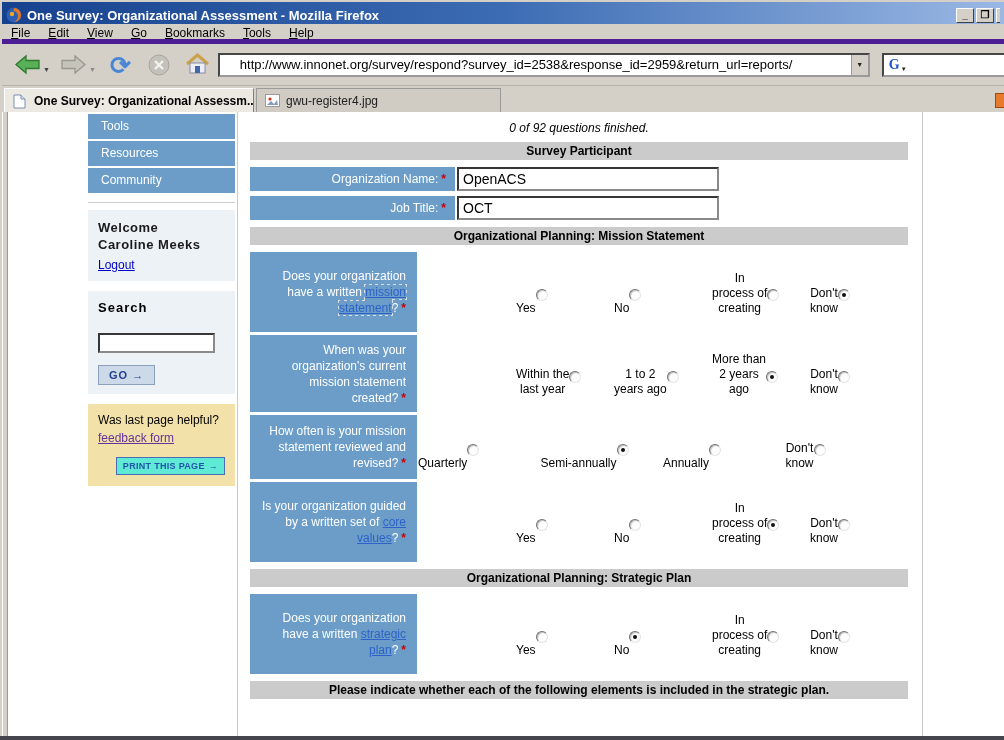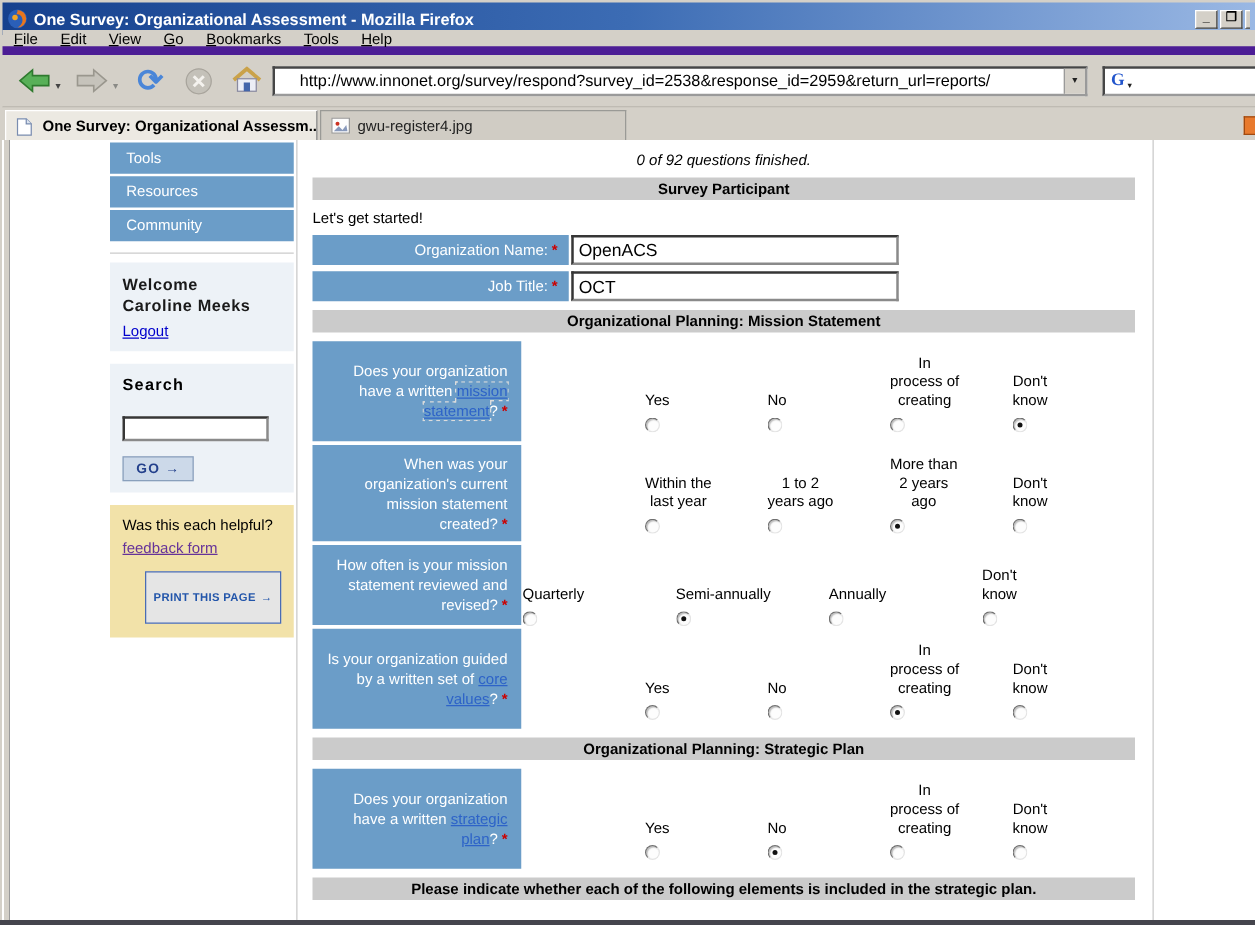--- a/index.html
+++ b/index.html
@@ -11,21 +11,21 @@
     background:linear-gradient(90deg,var(--title_grad_left,#16418e) 0%,#3c6cb4 50%,var(--title_grad_right,#9ab8e4) 100%);
     display:flex;align-items:center;padding:0 4px;color:#fff;font-weight:bold;font-size:13px;white-space:nowrap}
   .ff-icon{width:16px;height:16px;margin-right:5px;flex:0 0 auto}
   .win-btns{margin-left:auto;display:flex;gap:2px;align-items:center}
   .wbtn{width:18px;height:15px;background:#d4d0c8;border:1px solid;border-color:#fff #404040 #404040 #fff;
     font-size:10px;line-height:12px;text-align:center;color:#000;font-weight:bold}
   .wbtn.sliver{width:4px;border-right:none}
 
   
   .menubar{position:absolute;top:24px;left:2px;right:0;height:20px;background:var(--chrome,#d4d0c8);
-    display:flex;align-items:center;font-size:12px;border-bottom:7px solid #4c1d95}
+    display:flex;align-items:flex-start;font-size:12px;border-bottom:5px solid #4c1d95}
   .menu-item{display:inline-block;padding:2px 9px;color:#000}
   .menu-item::first-letter{text-decoration:underline}
 
   
   .toolbar{position:absolute;top:44px;left:2px;right:0;height:42px;background:var(--chrome,#d4d0c8);
     display:flex;align-items:center;border-bottom:1px solid #b8b4ac;padding-left:12px}
   .tbtn{display:flex;align-items:center;justify-content:center;flex:0 0 auto}
   .caret{font-size:7px;color:#444;margin:10px 4px 0 2px}
   .caret.dis{color:#8a8a86}
   .reload-glyph{font-size:25px;font-weight:bold;color:#4a86d8;line-height:24px;margin:0 2px}
@@ -61,43 +61,43 @@
   .side-rule{border-top:1px solid #ccc;margin:9px 0 7px}
   .box{background:var(--panel,#edf2f7);padding:9px 10px;margin-bottom:10px}
   .wl{font-weight:bold;font-size:13px;letter-spacing:.5px;color:#1a1a1a;line-height:17px}
   .logout{display:inline-block;margin-top:5px;color:var(--link_blue,#0000cc);text-decoration:underline;font-size:12px;cursor:pointer}
   .slabel{font-weight:bold;font-size:13px;letter-spacing:1px;margin-bottom:18px}
   .sinput{width:117px;height:20px;border:2px inset #8a8a8a;font-size:12px;padding:1px 3px;background:#fff}
   .gobtn{margin-top:12px;background:var(--go_btn_bg,#ccd9e9);border:1px solid #8aa0bc;color:#23408c;
     font-size:11px;font-weight:bold;padding:3px 10px;letter-spacing:1px;cursor:pointer}
   .tan{background:var(--tan,#f2e2a9)}
   .fb{display:inline-block;margin-top:4px;color:var(--visited_purple,#663399);text-decoration:underline;cursor:pointer}
-  .printbtn{display:block;margin:12px 0 2px auto;background:#e5e5e5;border:1px solid var(--print_btn_border,#4a6cb4);
-    color:#2255aa;font-size:9px;font-weight:bold;padding:15px 6px;letter-spacing:.3px;cursor:pointer}
+  .printbtn{display:block;margin:12px 0 2px auto;background:#5eead4;border:1px solid var(--print_btn_border,#4a6cb4);
+    color:#2255aa;font-size:9px;font-weight:bold;padding:3px 6px;letter-spacing:.3px;cursor:pointer}
   .arrow{margin-left:4px}
 
   
   .main{position:absolute;left:250px;top:0;width:658px;font-size:12px;color:#000}
   .progress{font-style:italic;text-align:center;margin-top:9px}
   .req-note{margin-top:14px}
   .asterisk{color:var(--required_red,#cc0000);font-weight:bold;margin-left:3px}
   .section-bar{background:var(--section_bar,#cbcbcb);text-align:center;font-weight:bold;padding:2px 4px;margin:7px 0}
   .note{margin:3px 0 7px}
   .f-row{display:flex;margin-bottom:5px}
   .f-label{width:205px;background:var(--cell_blue,#6b9dc8);color:#fff;display:flex;align-items:center;
     justify-content:flex-end;padding-right:9px;height:24px}
   .f-input{margin-left:2px;width:262px;height:24px;border:2px inset #8a8a8a;font-size:14px;padding:2px 4px}
   .q-row{display:flex;margin-bottom:3px}
   .q-label{width:167px;background:var(--cell_blue,#6b9dc8);color:#fff;display:flex;align-items:center;
     padding:0 11px;line-height:16px}
   .q-label .inner{text-align:right}
   .q-link{color:var(--question_link,#2d63c8);text-decoration:underline;cursor:pointer}
   .q-link.focused{outline:1px dotted #dcdcdc}
   .q-opts{flex:1;display:flex;align-items:center;padding-left:1px}
-  .opt,.opt-spacer{flex:1;display:flex;flex-direction:column;align-items:flex-start}
+  .opt,.opt-spacer{flex:1;display:flex;flex-direction:row;align-items:center}
   .opt-label{height:47px;display:flex;align-items:flex-end;justify-content:center;text-align:center;
     line-height:15px;white-space:pre-line}
   .radio{margin-top:6px;width:12px;height:12px;border-radius:50%;background:#fdfdfd;position:relative;
     border:1px solid;border-color:#707070 #e4e4e4 #e4e4e4 #707070;box-shadow:inset 1px 1px 1px rgba(0,0,0,.25);cursor:pointer}
   .radio.sel::after{content:'';position:absolute;left:3px;top:3px;width:4px;height:4px;border-radius:50%;background:#111}
 </style>
 </head>
 <body>
 
 <div class="win">
@@ -204,31 +204,30 @@
         <div class="wl">Caroline Meeks</div>
         <a class="logout">Logout</a>
       </div>
       <div class="box">
         <div class="slabel">Search</div>
         <input class="sinput" value="" style="">
         <br>
         <button class="gobtn"><span>GO</span><span class="arrow">→</span></button>
       </div>
       <div class="box tan">
-        <div>Was this each helpful?</div>
+        <div>Was last page helpful?</div>
         <a class="fb">feedback form</a>
         <button class="printbtn"><span>PRINT THIS PAGE</span><span class="arrow">→</span></button>
       </div>
     </div>
 
     <div class="main">
       <div class="progress">0 of 92 questions finished.</div>
       <div id="blocks">
           <div class="section-bar">Survey Participant</div>
-          <div class="note">Let's get started!</div>
           <div class="f-row">
             <div class="f-label">
               <span>Organization Name:</span>
               <span class="asterisk">*</span>
             </div>
             <input class="f-input" type="text" value="OpenACS" style="">
           </div>
           <div class="f-row">
             <div class="f-label">
               <span>Job Title:</span>

